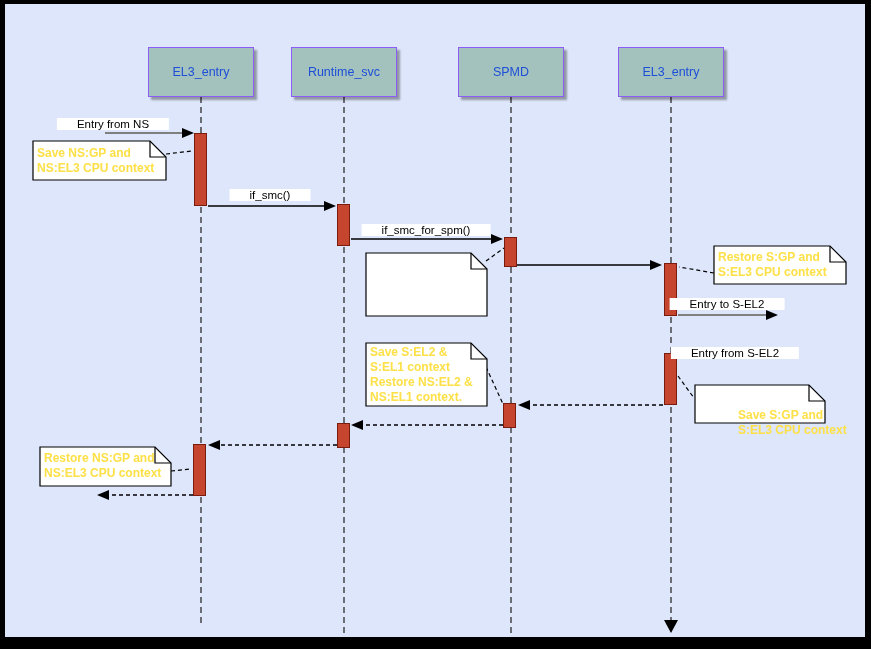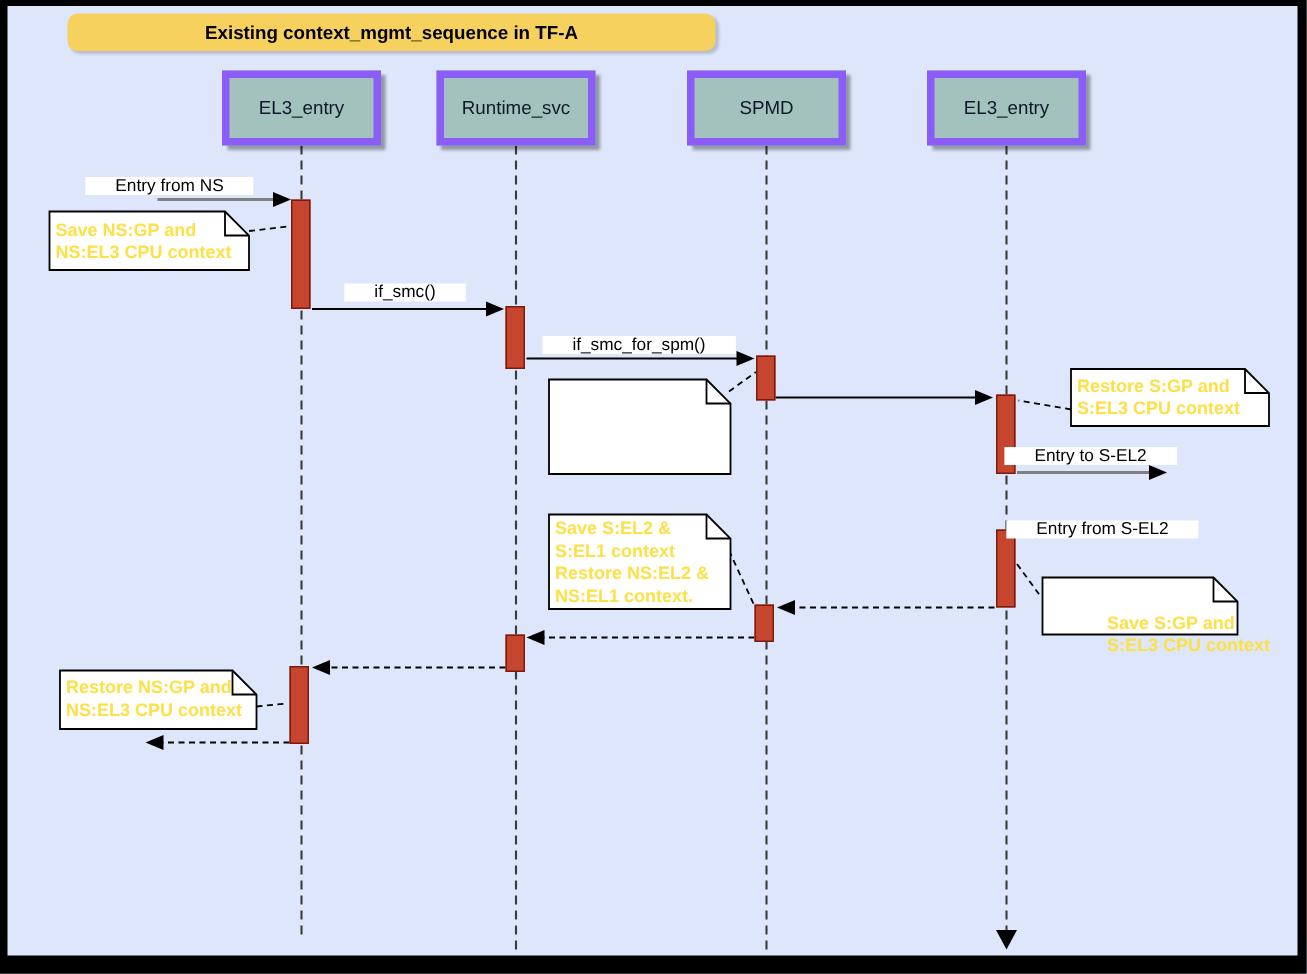--- a/index.html
+++ b/index.html
@@ -17,23 +17,23 @@
   .overlay{position:absolute;left:0;top:0;width:871px;height:649px;}
   .title-banner{
     position:absolute;left:45px;top:9px;width:432px;height:25px;
     background:#f7d15e;border-radius:7px;
     display:flex;align-items:center;justify-content:center;
     font-size:12.5px;font-weight:bold;color:#000;
     box-shadow:2px 2px 2px rgba(0,0,0,0.18);
   }
   .lifeline-head{
     position:absolute;top:47px;width:106px;height:50px;
-    background:#a3c2bd;border:5px solid #8b5cf6;box-sizing:border-box;
+    background:#a3c2bd;border:1px solid #8b5cf6;box-sizing:border-box;
     display:flex;align-items:center;justify-content:center;
-    font-size:12.5px;color:#0f172a;
+    font-size:12.5px;color:#1d4ed8;
     box-shadow:3px 3px 2px rgba(0,0,0,0.35);
   }
   .activation{
     position:absolute;width:13px;box-sizing:border-box;
     background:#c6452f;border:1.4px solid #7a1c0d;
   }
   .note-text{
     position:absolute;font-size:12px;line-height:15px;color:#fde047;
     white-space:pre-line;
     font-weight:bold;
@@ -110,21 +110,20 @@
       <path d="M809,385 v16 h16" fill="none"></path>
 
       <path d="M366,343 h105 l16,16 v47 h-121 z"></path>
       <path d="M471,343 v16 h16" fill="none"></path>
 
       <path d="M40,447 h115 l16,16 v23 h-131 z"></path>
       <path d="M155,447 v16 h16" fill="none"></path>
     </g>
   </svg>
 
-  <div class="title-banner">Existing context_mgmt_sequence in TF-A</div>
 
   <div class="lifeline-head" style="left:148px;">
     <span>EL3_entry</span>
   </div>
   <div class="lifeline-head" style="left:291px;">
     <span>Runtime_svc</span>
   </div>
   <div class="lifeline-head" style="left:458px;">
     <span>SPMD</span>
   </div>

